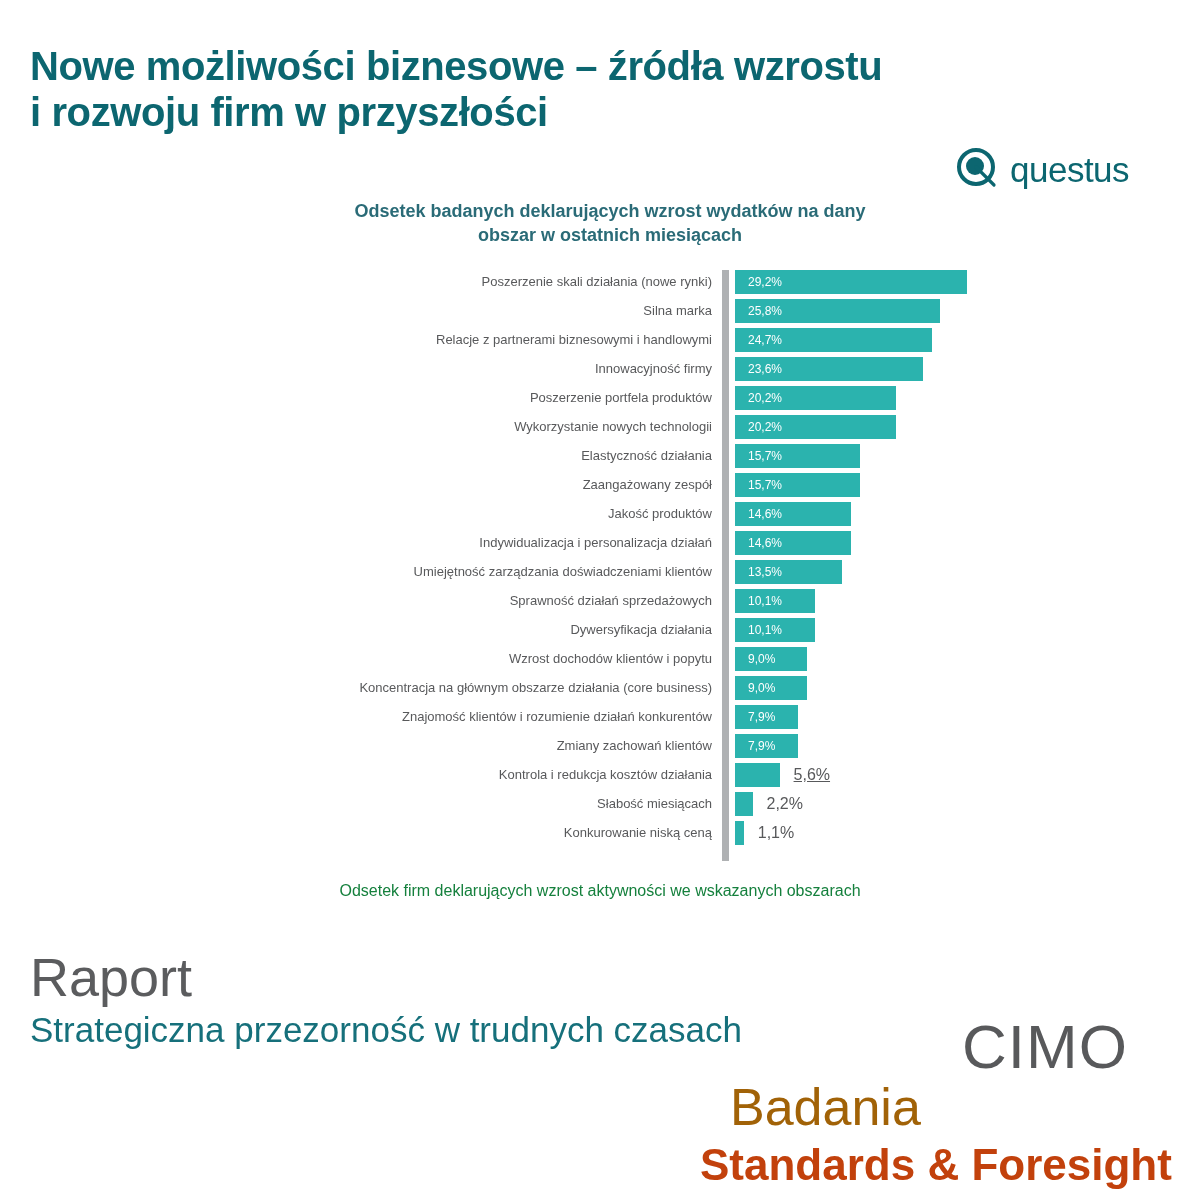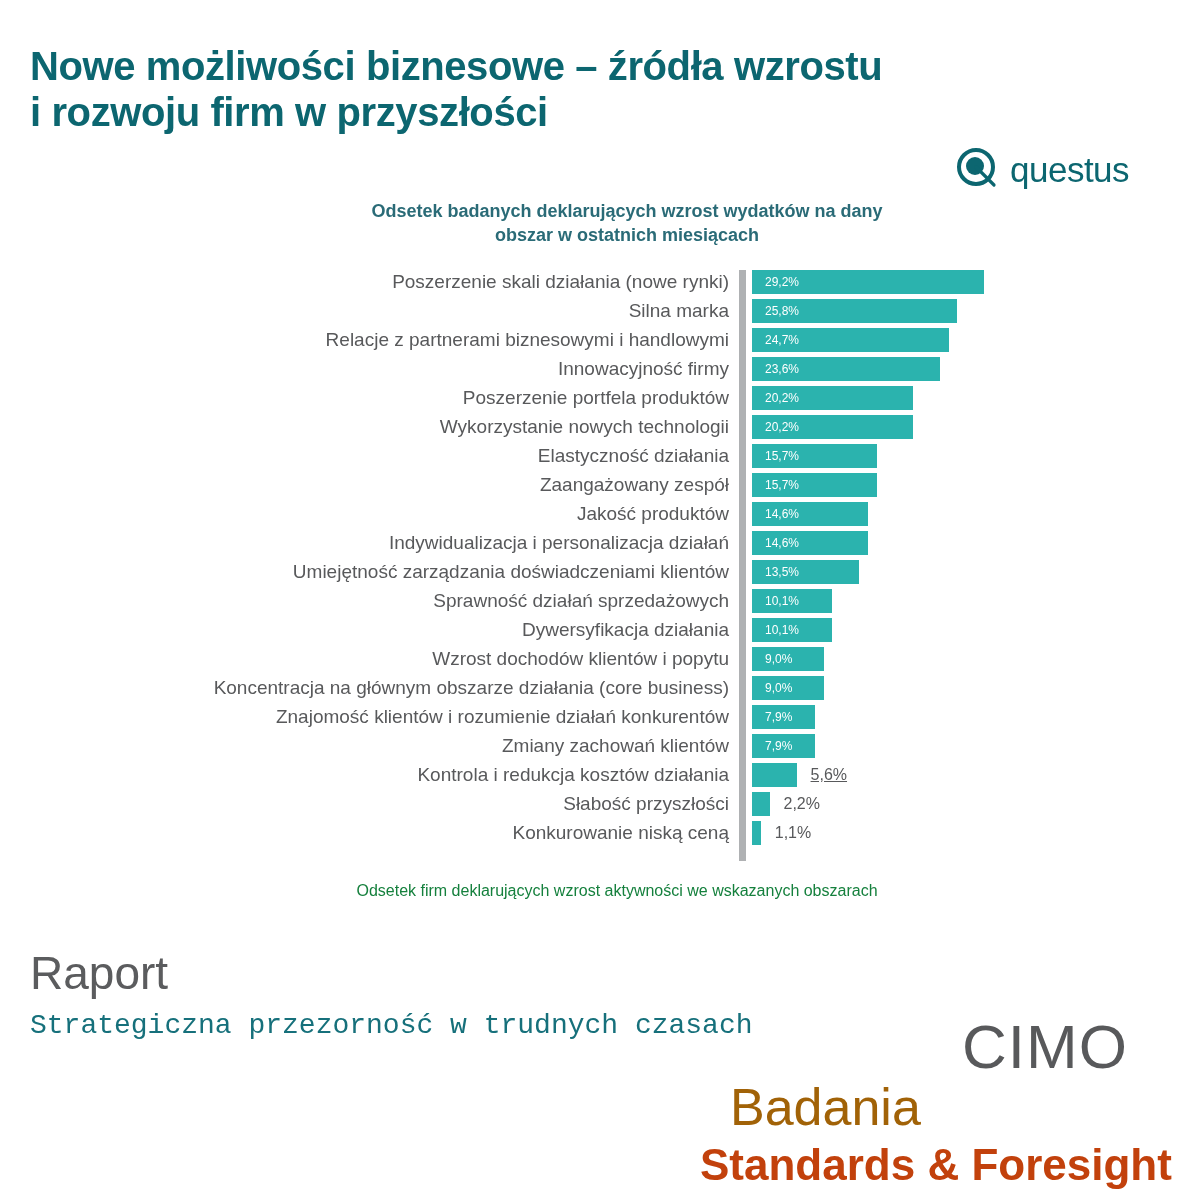--- a/index.html
+++ b/index.html
@@ -23,37 +23,37 @@
     position:absolute;left:955px;top:146px;
     display:flex;align-items:center;gap:9px;
   }
   .questus .mark{width:46px;height:46px;display:block;}
   .questus .wordmark{
     font-size:35px;color:#0C6670;letter-spacing:-0.5px;line-height:1;
     font-weight:normal;
   }
 
   
-  .chart{position:absolute;left:17px;top:200px;width:1012px;}
+  .chart{position:absolute;left:0;top:200px;width:1012px;}
   .chart-subtitle{
     width:540px;margin-left:340px;text-align:center;
     font-size:18px;line-height:1.33;color:#2A6B77;font-weight:bold;
   }
   .plot{position:relative;margin-top:22px;height:600px;}
   .axis-line{
     position:absolute;left:722px;top:0px;width:7px;height:591px;
     background:#AFB1B3;
   }
   .rows{position:absolute;left:0;top:0;width:1200px;}
   .row{
     position:relative;height:24px;margin-bottom:5px;
   }
   .cat{
     position:absolute;right:488px;top:1px;
-    font-size:19px;line-height:22px;color:#58595B;
+    font-size:13px;line-height:22px;color:#58595B;
     white-space:nowrap;text-align:right;
   }
   .bar{
     position:absolute;left:735px;top:0;height:24px;
     background:#2BB3AE;
   }
   .val-in{
     position:absolute;top:0;left:748px;height:24px;line-height:24px;
     font-size:12px;color:#ffffff;white-space:nowrap;
   }
@@ -62,25 +62,25 @@
     font-size:16px;color:#58595B;white-space:nowrap;
   }
   .chart-footnote{
     position:absolute;left:0;top:612px;width:1200px;
     text-align:center;font-size:16px;color:#15803d;
   }
 
   
   .raport{
     position:absolute;left:30px;top:950px;
-    font-size:46px;color:#5B5C5E;line-height:1;
+    font-size:54px;color:#5B5C5E;line-height:1;
   }
   .raport-sub{
     position:absolute;left:30px;top:1012px;
-    font-size:28px;color:#16707B;line-height:1;font-family:Liberation Mono, monospace;
+    font-size:35px;color:#16707B;line-height:1;
   }
   .cimo{
     position:absolute;left:962px;top:1016px;
     font-size:62px;color:#58595B;letter-spacing:1px;line-height:1;
   }
   .badania{
     position:absolute;left:730px;top:1081px;
     font-size:52px;color:#a16207;line-height:1;
   }
   .standards{
@@ -199,21 +199,21 @@
             <div class="cat">Zmiany zachowań klientów</div>
             <div class="bar" style="width: 62.884px;"></div>
             <div class="val-in">7,9%</div>
           </div>
           <div class="row">
             <div class="cat">Kontrola i redukcja kosztów działania</div>
             <div class="bar" style="width: 44.576px;"></div>
             <div class="val-out" style="left: 793.576px; text-decoration: underline;">5,6%</div>
           </div>
           <div class="row">
-            <div class="cat">Słabość przyszłości</div>
+            <div class="cat">Słabość miesiącach</div>
             <div class="bar" style="width: 17.512px;"></div>
             <div class="val-out" style="left: 766.512px;">2,2%</div>
           </div>
           <div class="row">
             <div class="cat">Konkurowanie niską ceną</div>
             <div class="bar" style="width: 8.756px;"></div>
             <div class="val-out" style="left: 757.756px;">1,1%</div>
           </div>
         </div>
       <div class="chart-footnote">Odsetek firm deklarujących wzrost aktywności we wskazanych obszarach</div>

